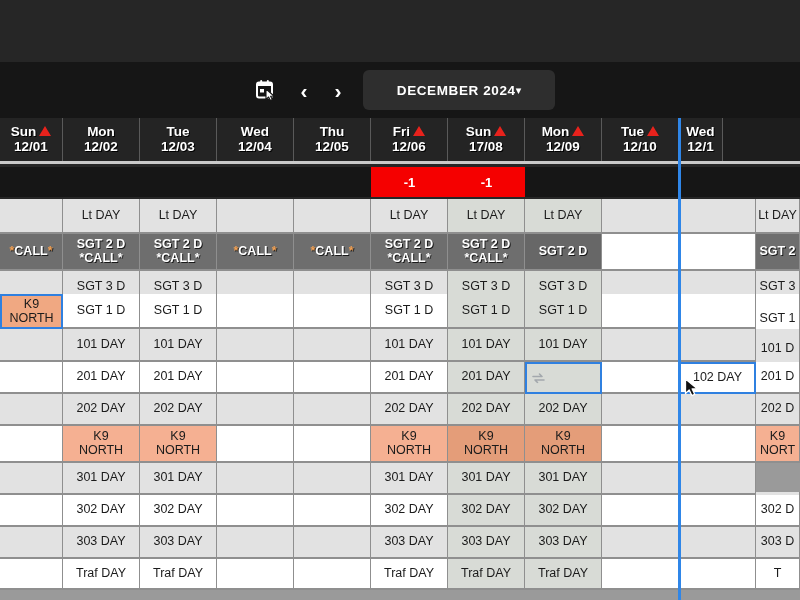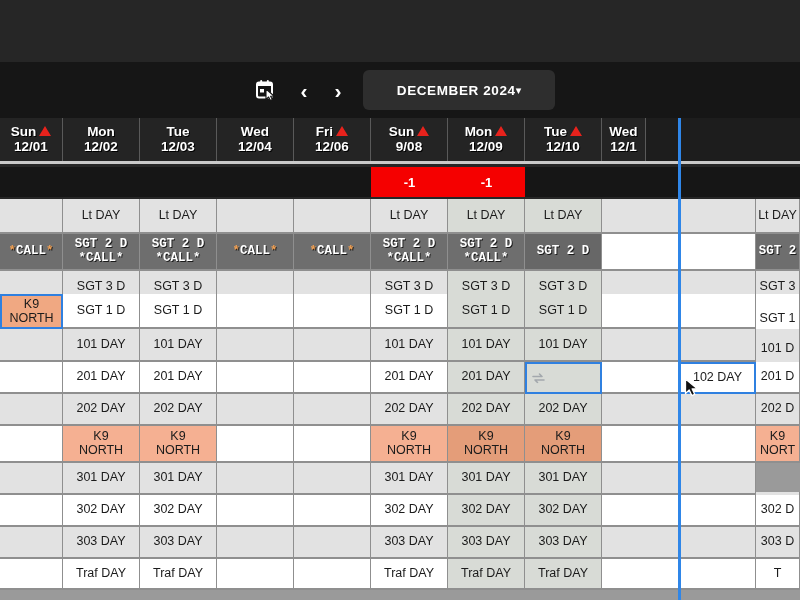--- a/index.html
+++ b/index.html
@@ -184,31 +184,37 @@
         <div class="dh-date">12/03</div>
       </div>
       <div class="dayhead-cell" style="width: 77px; min-width: 77px;">
         <div class="dh-top">
           <span>Wed</span>
         </div>
         <div class="dh-date">12/04</div>
       </div>
       <div class="dayhead-cell" style="width: 77px; min-width: 77px;">
         <div class="dh-top">
+          <span>Thu</span>
+        </div>
+        <div class="dh-date">12/05</div>
+      </div>
+      <div class="dayhead-cell" style="width: 77px; min-width: 77px;">
+        <div class="dh-top">
           <span>Fri</span>
           <span class="warn-tri"></span>
         </div>
         <div class="dh-date">12/06</div>
       </div>
       <div class="dayhead-cell" style="width: 77px; min-width: 77px;">
         <div class="dh-top">
           <span>Sun</span>
           <span class="warn-tri"></span>
         </div>
-        <div class="dh-date">9/08</div>
+        <div class="dh-date">17/08</div>
       </div>
       <div class="dayhead-cell" style="width: 77px; min-width: 77px;">
         <div class="dh-top">
           <span>Mon</span>
           <span class="warn-tri"></span>
         </div>
         <div class="dh-date">12/09</div>
       </div>
       <div class="dayhead-cell" style="width: 77px; min-width: 77px;">
         <div class="dh-top">
@@ -258,21 +264,21 @@
         </div>
         <div class="cell bg-shade" style="width: 77px; min-width: 77px; height: 35px;">
           <span class="cell-line">Lt DAY</span>
         </div>
         <div class="cell bg-lightgray" style="width: 77px; min-width: 77px; height: 35px;"></div>
         <div class="cell bg-lightgray" style="width: 77px; min-width: 77px; height: 35px;"></div>
         <div class="cell bg-lightgray" style="width: 44px; min-width: 44px; height: 35px;">
           <span class="cell-line">Lt DAY</span>
         </div>
       </div>
-      <div class="grid-row" style="height: 37px; font-family: Liberation Mono, monospace;">
+      <div class="grid-row" style="height: 37px;">
         <div class="cell bg-call" style="width: 63px; min-width: 63px; height: 37px;">
           <span class="cell-line"><span class="call-star">*</span>CALL<span class="call-star">*</span></span>
         </div>
         <div class="cell bg-call" style="width: 77px; min-width: 77px; height: 37px;">
           <span class="cell-line">SGT 2 D</span>
           <span class="cell-line">*CALL*</span>
         </div>
         <div class="cell bg-call" style="width: 77px; min-width: 77px; height: 37px;">
           <span class="cell-line">SGT 2 D</span>
           <span class="cell-line">*CALL*</span>

